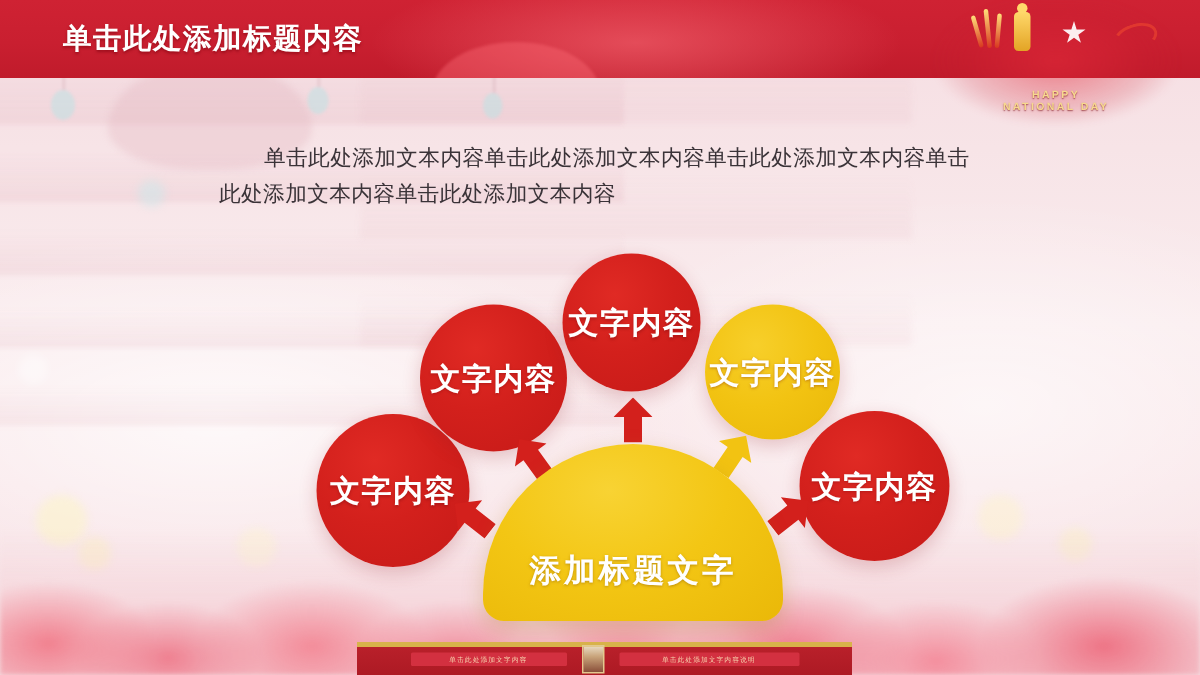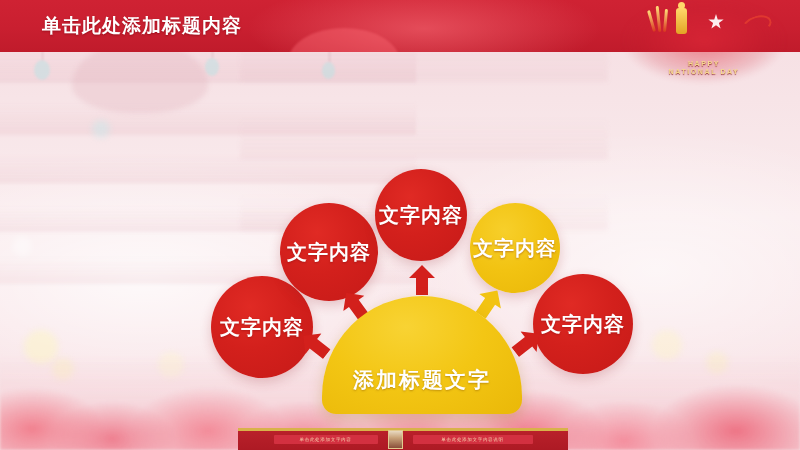--- a/index.html
+++ b/index.html
@@ -212,20 +212,21 @@
     <div class="logo-fire" style="left:36px;top:8px;height:22px;transform:rotate(-16deg);"></div>
     <div class="logo-fire" style="left:43px;top:4px;height:26px;transform:rotate(-6deg);"></div>
     <div class="logo-fire" style="left:50px;top:7px;height:23px;transform:rotate(5deg);"></div>
     <div class="logo-fig"></div>
     <div class="logo-star"></div>
     <div class="logo-cloud"></div>
     <div class="logo-sub">HAPPY</div>
     <div class="logo-sub" style="top:66px;">NATIONAL DAY</div>
   </div>
 
+  <div class="body-text">单击此处添加文本内容单击此处添加文本内容单击此处添加文本内容单击此处添加文本内容单击此处添加文本内容</div>
 
   <div class="diagram">
 
     <div class="node red" style="left:211px;top:276px;width:102px;height:102px;">
       <span>文字内容</span>
     </div>
 
     <div class="node red" style="left:280px;top:203px;width:98px;height:98px;">
       <span>文字内容</span>
     </div>

